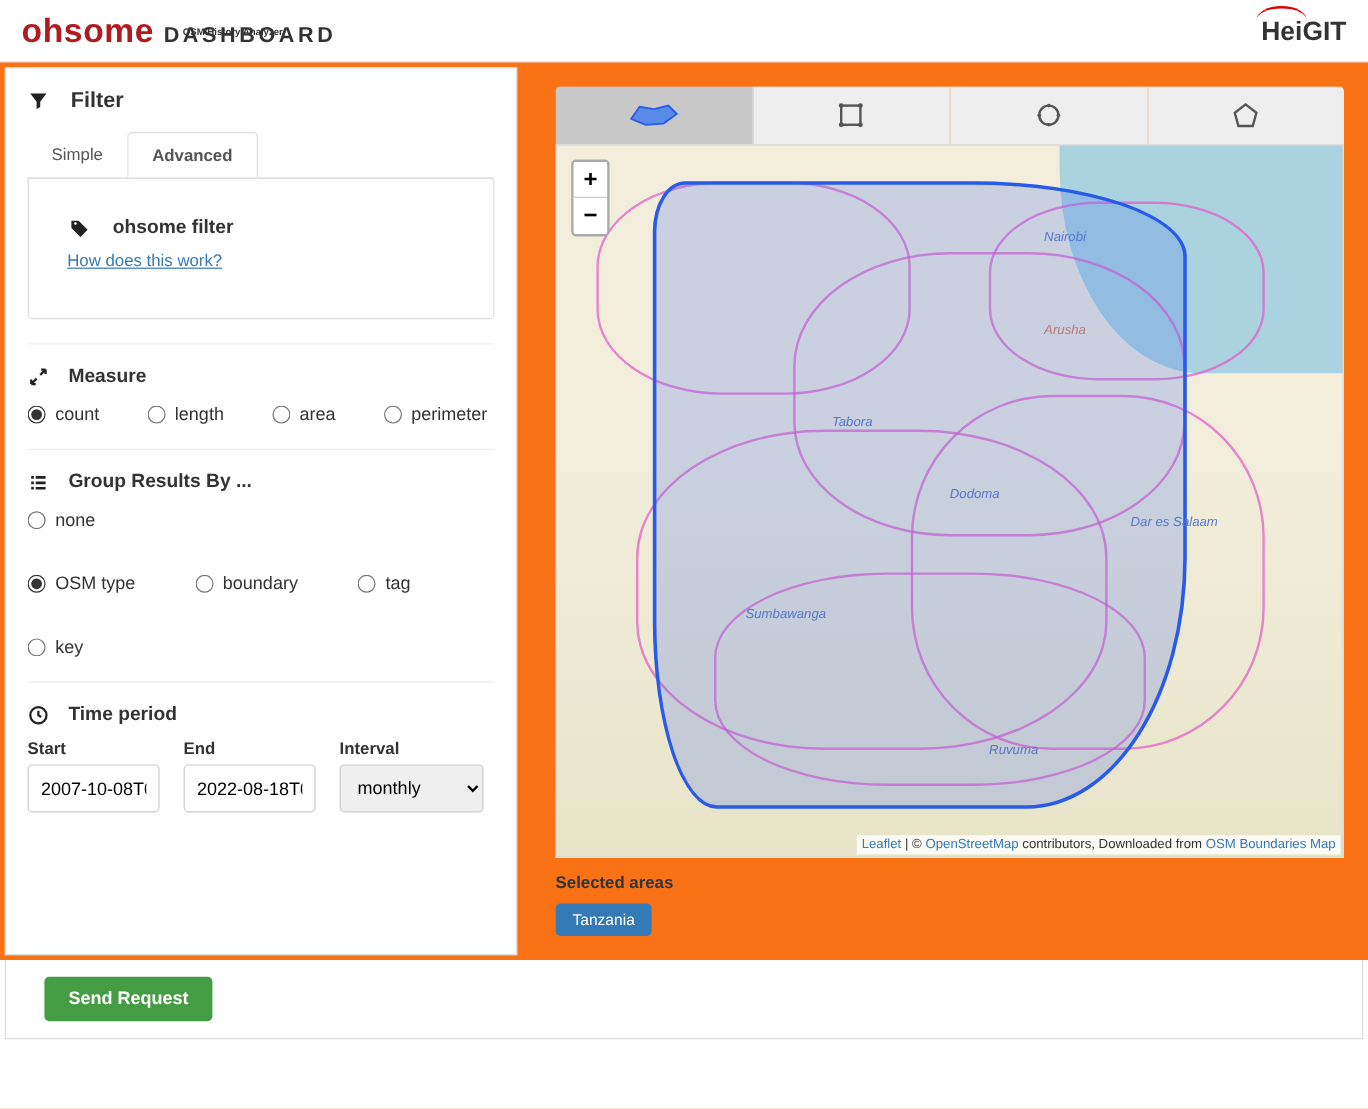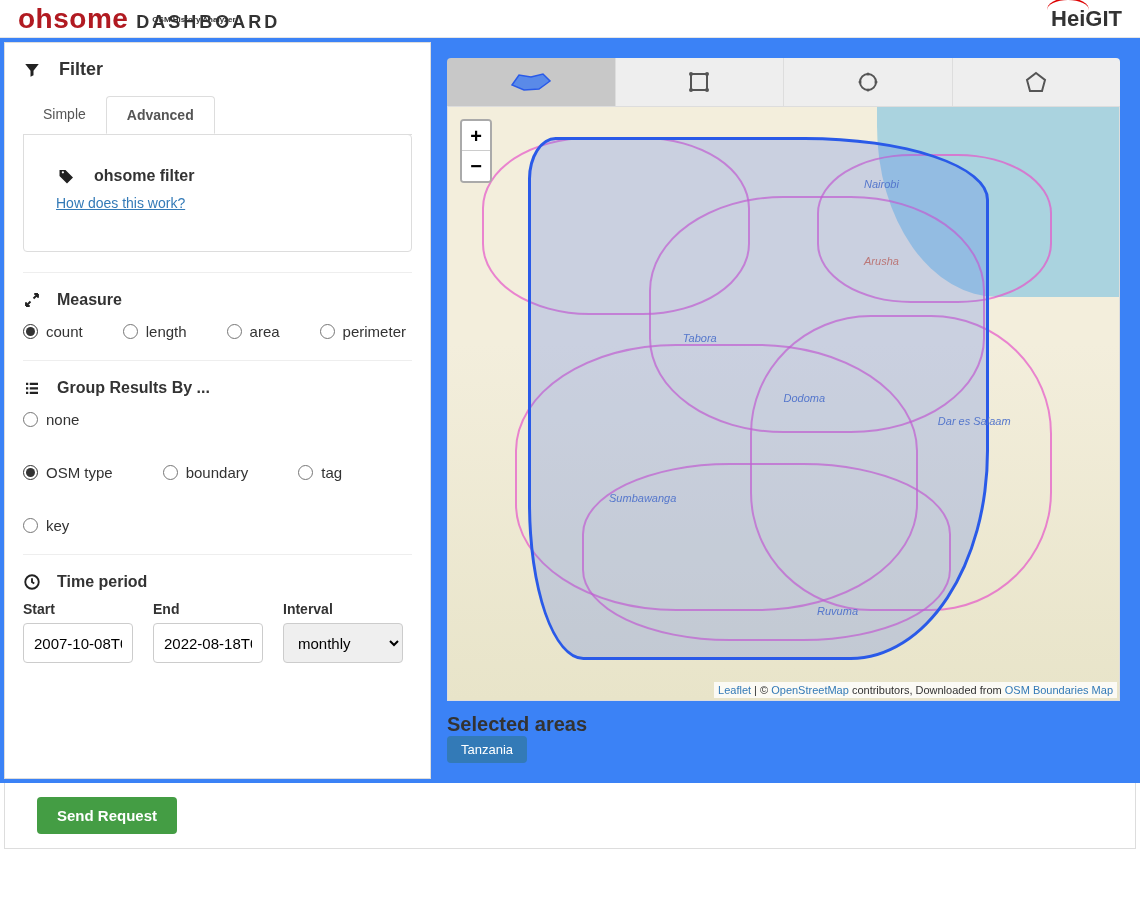--- a/index.html
+++ b/index.html
@@ -1,26 +1,26 @@
 <!DOCTYPE html>
 <html><head>
 <meta charset="utf-8">
 <style>
   * { box-sizing: border-box; margin: 0; padding: 0; }
   html, body { font-family: "Helvetica Neue", Helvetica, Arial, sans-serif; font-size: 14px; color: #333; background: #fff; }
-  .topbar { display: flex; justify-content: space-between; align-items: center; padding: 6px 18px; border-bottom: 1px solid #e5e5e5; height: 38px; }
+  .topbar { display: flex; justify-content: space-between; align-items: center; padding: 6px 18px; border-bottom: 1px solid #e5e5e5; height: 52px; }
   .brand { display: flex; align-items: baseline; gap: 8px; font-weight: 600; }
   .brand .o1 { color: #b11a21; font-size: 28px; font-weight: 700; letter-spacing: 0.5px;}
   .brand .o2 { color: #333; font-size: 18px; letter-spacing: 3px; }
   .brand sub { font-size: 8px; color:#333; position:relative; top:-6px; left:-136px; letter-spacing:0;}
   .heigit { font-size: 22px; font-weight: 600; }
   .heigit .accent{ position:relative; }
   .heigit .accent::before{ content:""; position:absolute; top:-8px; left:-4px; right:-4px; height:10px; border-top:2px solid #d00; border-radius:50% 50% 0 0 / 100% 100% 0 0;}
 
-  .main { display:flex; gap:0; padding:4px; background:#3b82f6;}
+  .main { display:flex; gap:16px; padding:4px; background:#f97316;}
   .left-panel { width:427px; flex:0 0 427px; background:#fff; border:1px solid #ddd; padding:16px 18px; position:relative;}
   .right-panel { flex:1; padding:16px; }
 
   .panel-title { display:flex; align-items:center; gap:18px; font-size:18px; font-weight:600; margin-bottom:16px;}
 
   .tabs { display:flex; border-bottom:1px solid #ddd; margin-bottom:-1px;}
   .tab { padding:10px 20px; cursor:pointer; color:#555;}
   .tab.active{ border:1px solid #ddd; border-bottom:1px solid #fff; background:#fff; border-radius:4px 4px 0 0; font-weight:600;}
 
   .filterbox{ border:1px solid #ddd; border-radius:0 4px 4px 4px; padding:32px; margin-bottom:20px;}
@@ -59,21 +59,21 @@
   .roads{ position:absolute; inset:0;}
   .roads div{ position:absolute; border:2px solid #e556c9; opacity:0.7; border-radius:40%;}
   .zoom{ position:absolute; left:12px; top:12px; width:32px; background:#fff; border:2px solid #aaa; border-radius:4px; overflow:hidden;}
   .zoom button{ width:100%; height:30px; background:#fff; border:none; border-bottom:1px solid #ccc; font-size:20px; font-weight:700; line-height:1;}
   .zoom button:last-child{ border-bottom:none;}
   .attr{ position:absolute; bottom:2px; right:2px; background:rgba(255,255,255,0.8); padding:2px 4px; font-size:11px;}
   .attr a{ color:#337ab7; text-decoration:none;}
   .maplabel{ position:absolute; font-size:11px; color:#5577cc; font-style:italic; pointer-events:none;}
 
   .selareas{ margin-top:12px;}
-  .selareas h4{ font-size:20px; font-weight:700; }
+  .selareas h4{ font-size:14px; font-weight:700; margin-bottom:10px;}
   .chip{ display:inline-block; background:#337ab7; color:#fff; padding:6px 14px; border-radius:4px; font-size:13px;}
 
   
   .ico{ display:inline-block;}
 </style>
 </head>
 <body>
 
 <div class="topbar">
   <div class="brand">

